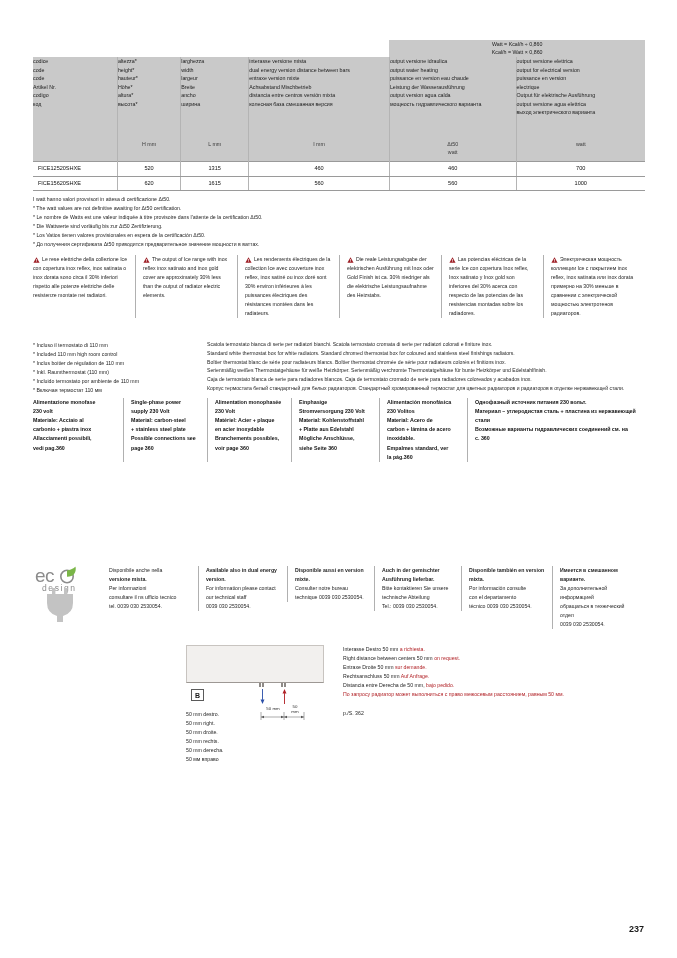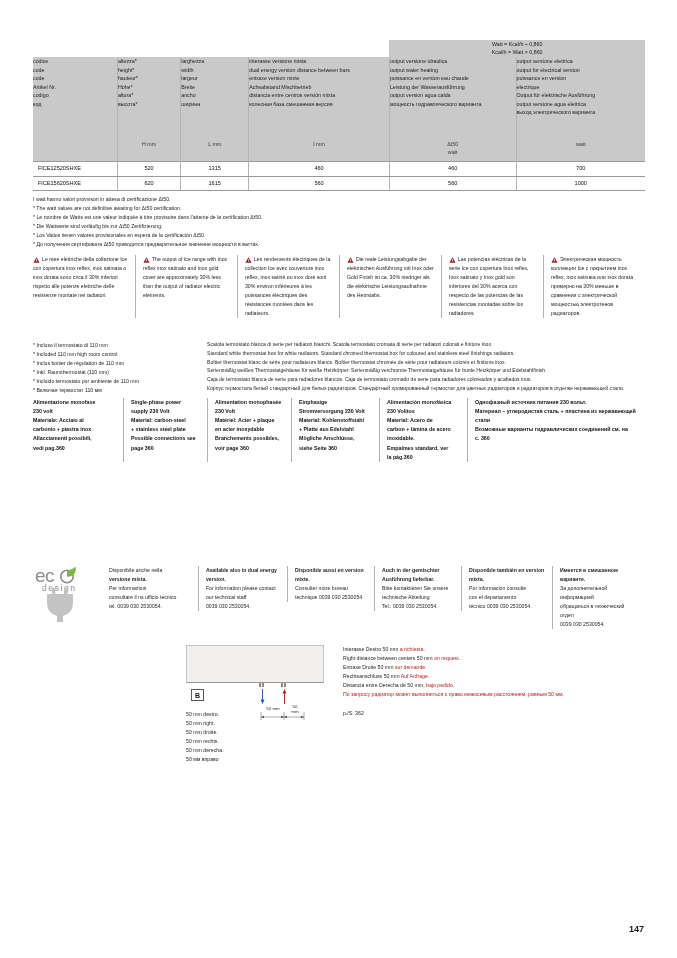--- a/index.html
+++ b/index.html
@@ -581,13 +581,13 @@
   </div>
   <div>
     <span>Distancia entre Derecha de 50 mm, </span><span class="red">bajo pedido.</span>
   </div>
   <div>
     <span class="red">По запросу радиатор может выполниться с право межосевым расстоянием, равным 50 мм.</span>
   </div>
   <div class="ps">p./S. 362</div>
 </div>
 
-<div class="page-no">147</div>
+<div class="page-no">237</div>
 
 </body></html>

